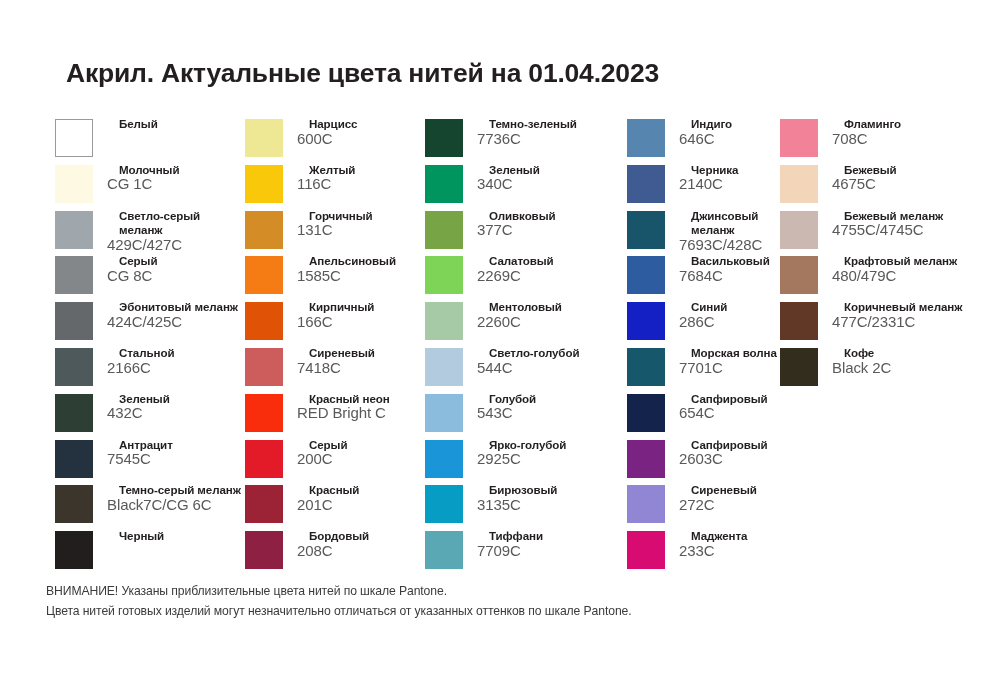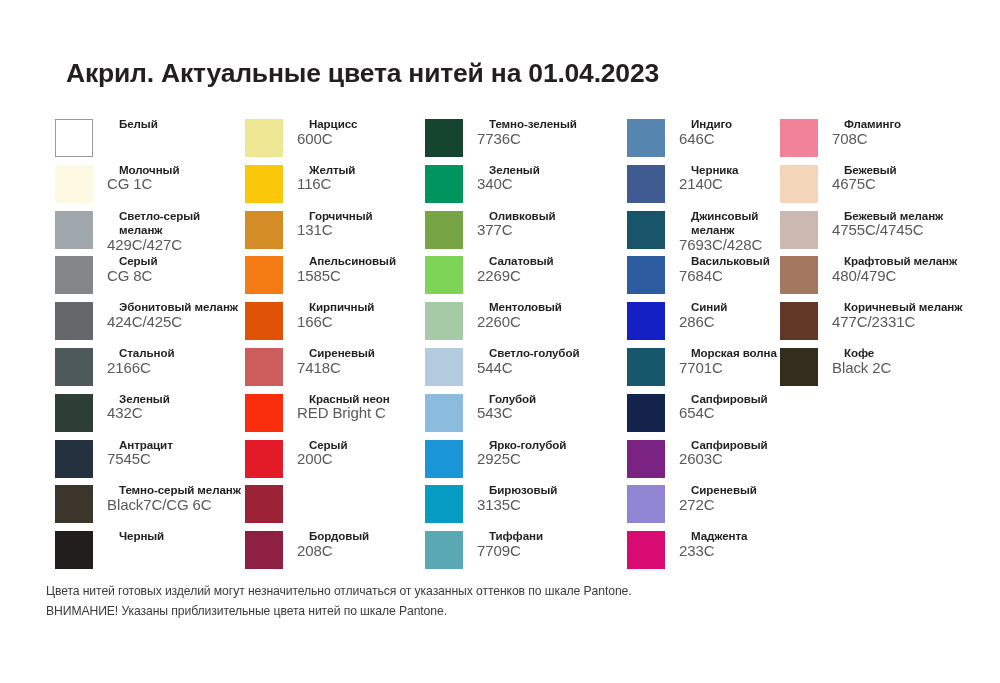--- a/index.html
+++ b/index.html
@@ -226,20 +226,24 @@
         </div>
         <div class="row">
           <div class="swatch" style="background-color: rgb(227, 27, 41);"></div>
           <div class="labels">
             <div class="name">Серый</div>
             <div class="code">200C</div>
           </div>
         </div>
         <div class="row">
           <div class="swatch" style="background-color: rgb(156, 34, 53);"></div>
+          <div class="labels">
+            <div class="name">Красный</div>
+            <div class="code">201C</div>
+          </div>
         </div>
         <div class="row">
           <div class="swatch" style="background-color: rgb(141, 32, 67);"></div>
           <div class="labels">
             <div class="name">Бордовый</div>
             <div class="code">208C</div>
           </div>
         </div>
       </div>
     <div class="col col-2">
@@ -426,17 +430,17 @@
           <div class="swatch" style="background-color: rgb(51, 45, 30);"></div>
           <div class="labels">
             <div class="name">Кофе</div>
             <div class="code">Black 2C</div>
           </div>
         </div>
       </div>
   </div>
 
   <div class="footer">
+    <div class="footer-line">ВНИМАНИЕ! Указаны приблизительные цвета нитей по шкале Pantone.</div>
     <div class="footer-line">Цвета нитей готовых изделий могут незначительно отличаться от указанных оттенков по шкале Pantone.</div>
-    <div class="footer-line">ВНИМАНИЕ! Указаны приблизительные цвета нитей по шкале Pantone.</div>
   </div>
 
 </div>
 
 </body></html>

